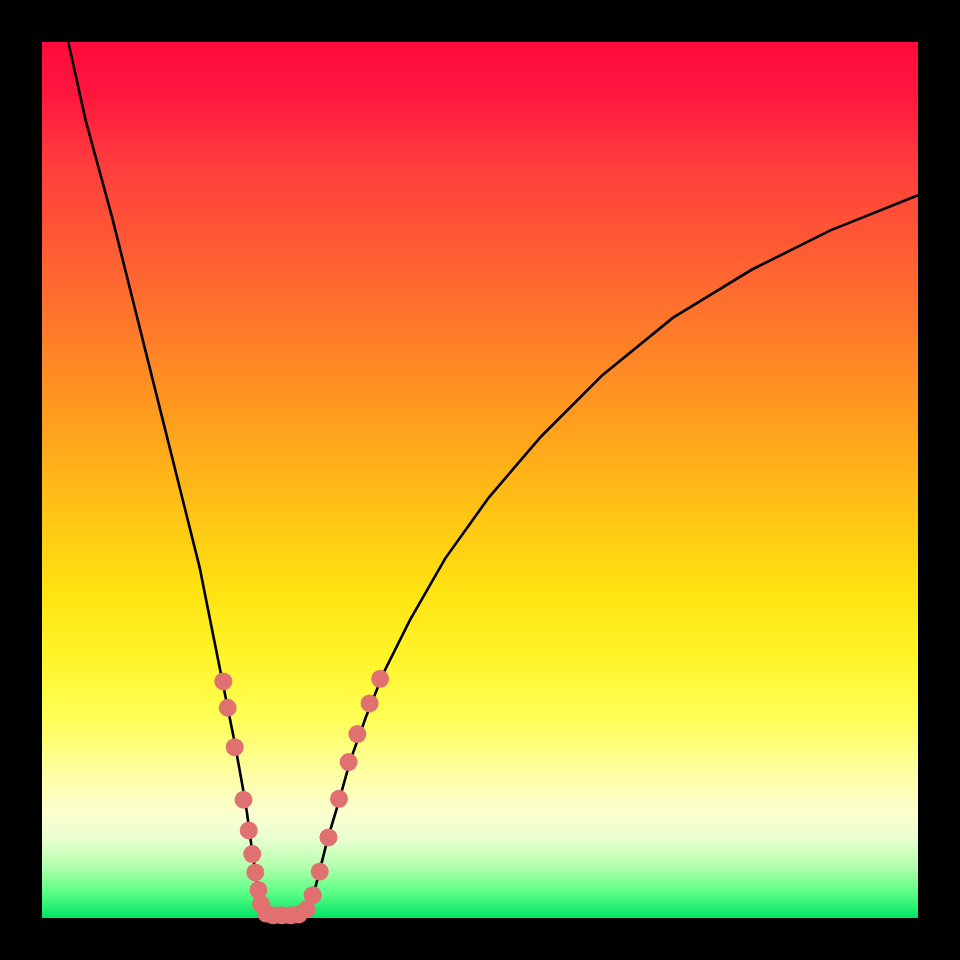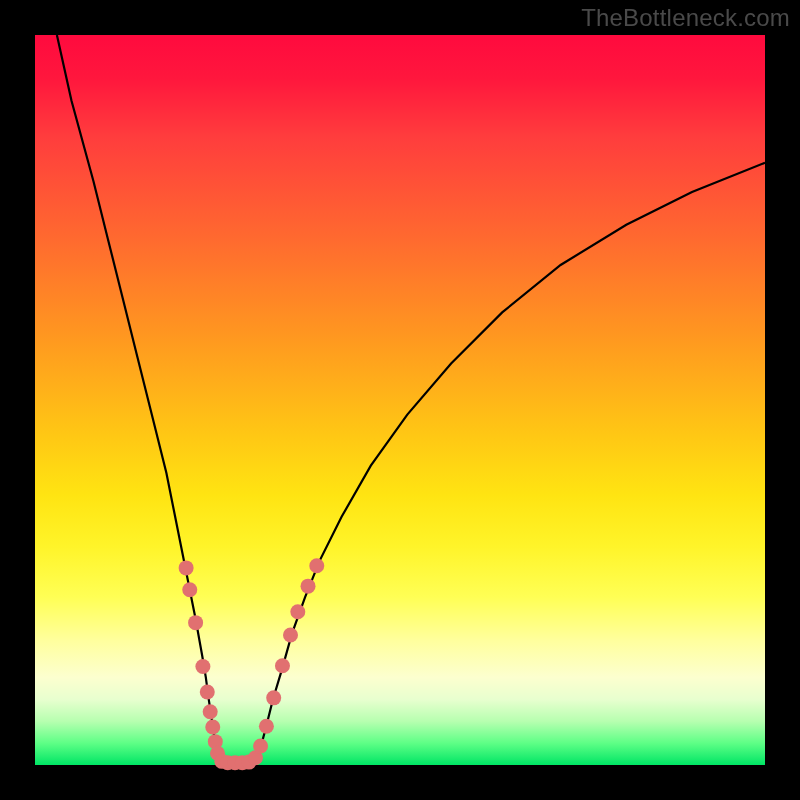--- a/index.html
+++ b/index.html
@@ -67,21 +67,20 @@
   }
   .dot {
     fill: #e17070;
     stroke: none;
   }
 </style>
 </head>
 <body>
 
 <div class="frame">
-  <div class="attribution">TheBottleneck.com</div>
 
   <div class="plot">
     <svg class="curves" viewBox="0 0 730 730">
       <path id="left-arm" class="curve" d="M21.90 0.00 L36.50 65.70 L58.40 146.00 L73.00 204.40 L87.60 262.80 L102.20 321.20 L116.80 379.60 L131.40 438.00 L138.70 474.50 L146.00 511.00 L153.30 547.50 L160.60 584.00 L167.17 620.50 L170.82 642.40 L173.74 664.30 L175.93 678.90 L178.12 693.50 L179.58 704.45 L181.04 713.21 L182.50 720.51 L183.96 730.00"></path>
       <path id="valley" class="curve" d="M183.96 730.00 L189.80 729.27 L197.10 728.54 L204.40 728.17 L211.70 728.54 L220.46 730.00"></path>
       <path id="right-arm" class="curve" d="M220.46 730.00 L224.84 715.40 L230.68 693.50 L237.98 664.30 L246.74 635.10 L256.96 598.60 L270.10 562.10 L284.70 525.60 L306.60 481.80 L335.80 430.70 L372.30 379.60 L416.10 328.50 L467.20 277.40 L525.60 229.95 L591.30 189.80 L657.00 156.95 L730.00 127.75"></path>
       <g id="dots">
           <circle cx="151.11" cy="532.90" r="7.5" class="dot" fill="#e17070"></circle>
           <circle cx="154.76" cy="554.80" r="7.5" class="dot" fill="#e17070"></circle>
           <circle cx="160.60" cy="587.65" r="7.5" class="dot" fill="#e17070"></circle>

